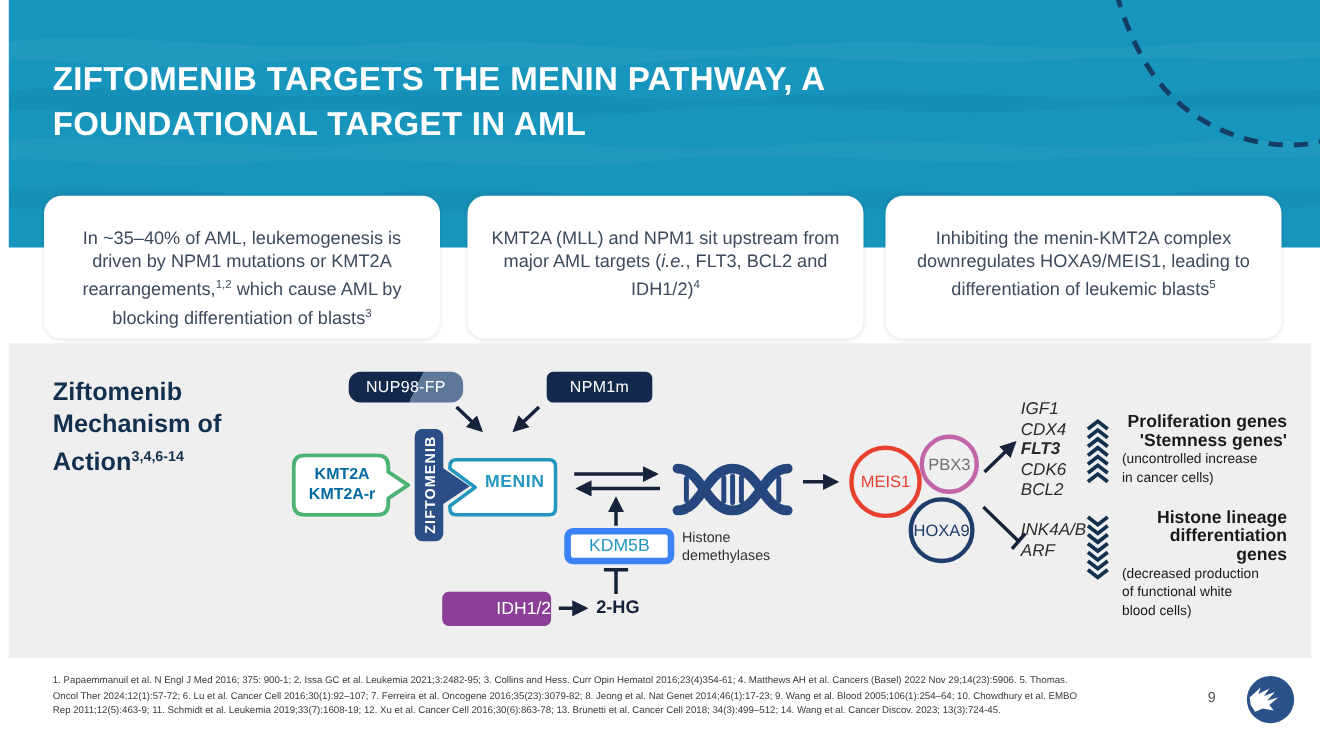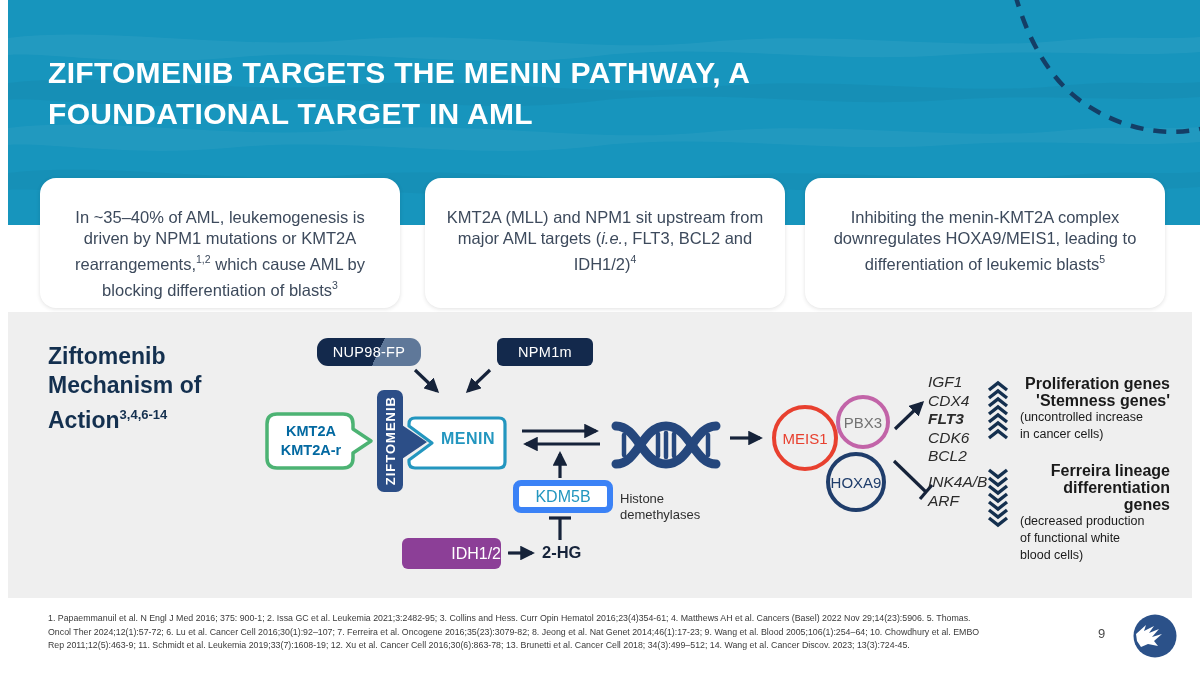--- a/index.html
+++ b/index.html
@@ -46,37 +46,37 @@
                 font-weight:bold; font-size:13px; letter-spacing:1px; }
   .navy-tri { left:391px; top:111px; width:0; height:0;
               border-left:28px solid #2C4E87; border-top:19px solid transparent;
               border-bottom:19px solid transparent; }
   .menin-text { left:424px; top:118px; width:72px; text-align:center;
                 color:#2396BF; font-weight:bold; font-size:16px; letter-spacing:.5px; }
 
   .kdm5b { left:505px; top:168px; width:100px; height:33px; background:#fff;
            border:6px solid #3b82f6; border-radius:8px; color:#2396BF;
            font-size:16px; display:flex; align-items:center; justify-content:center; }
-  .histone { left:612px; top:179px; width:100px; color:#2F2F2F; font-size:13px; line-height:16px; }
+  .histone { left:612px; top:169px; width:100px; color:#2F2F2F; font-size:13px; line-height:16px; }
   .idh { left:394px; top:226px; width:99px; height:31px; background:#8C3F97;
          border-radius:6px; color:#fff; font-size:16px;
          display:flex; align-items:center; justify-content:flex-end; }
   .hg2 { left:534px; top:231px; color:#16233A; font-weight:bold; font-size:16.5px; }
 
   .circle { border-radius:50%; background:#EFEFEF; display:flex; align-items:center;
             justify-content:center; font-size:15px; }
   .meis1 { left:764px; top:93px;  width:66px; height:66px; border:4px solid #E8402F;
            color:#E8402F; z-index:1; }
   .pbx3  { left:828px; top:83px;  width:54px; height:54px; border:4px solid #C264A8;
            color:#737373; z-index:2; }
   .hoxa9 { left:818px; top:140px; width:60px; height:60px; border:4px solid #1F3D6B;
            color:#1F3D6B; z-index:3; }
 
   .genes { left:920px; font-style:italic; font-size:15.5px; line-height:18.5px; color:#2B2B2B; }
-  .genes-up { top:61px; } .genes-down { top:161px; }
+  .genes-up { top:51px; } .genes-down { top:161px; }
   .genes .bold { font-weight:bold; }
   .annot { left:1012px; font-size:12.5px; line-height:17px; color:#1A1A1A; width:150px; }
   .annot .b { font-weight:bold; font-size:16px;text-align:right; }
   .annot-up { top:63px; } .annot-down { top:150px; }
 
   
   .refs { position:absolute; left:48px; top:612px; width:1030px; font-size:8.8px;
           line-height:1.55; color:#3A3A3A; }
   .pagenum { position:absolute; left:1098px; top:626px; font-size:13px; color:#4A4A4A; }
   .logo { position:absolute; left:1132px; top:613px; }
@@ -237,21 +237,21 @@
     <div>ARF</div>
   </div>
 
   <div class="annot annot-up">
     <div class="b">Proliferation genes</div>
     <div class="b">'Stemness genes'</div>
     <div>(uncontrolled increase</div>
     <div>in cancer cells)</div>
   </div>
   <div class="annot annot-down">
-    <div class="b">Ferreira lineage</div>
+    <div class="b">Histone lineage</div>
     <div class="b">differentiation genes</div>
     <div>(decreased production</div>
     <div>of functional white</div>
     <div>blood cells)</div>
   </div>
 </div>
 
 <div class="refs">
   <div>1. Papaemmanuil et al. N Engl J Med 2016; 375: 900-1; 2. Issa GC et al. Leukemia 2021;3:2482-95;  3. Collins and Hess. Curr Opin Hematol 2016;23(4)354-61; 4. Matthews AH et al. Cancers (Basel) 2022 Nov 29;14(23):5906. 5. Thomas.</div>
   <div>Oncol Ther 2024;12(1):57-72; 6. Lu et al. Cancer Cell 2016;30(1):92–107; 7. Ferreira et al. Oncogene 2016;35(23):3079-82; 8. Jeong et al. Nat Genet 2014;46(1):17-23; 9. Wang et al. Blood 2005;106(1):254–64; 10. Chowdhury et al. EMBO</div>

